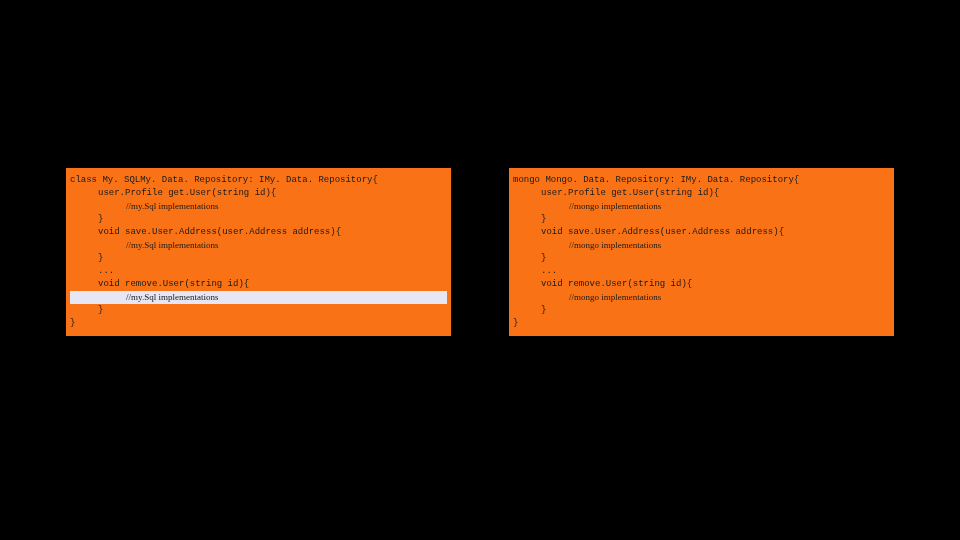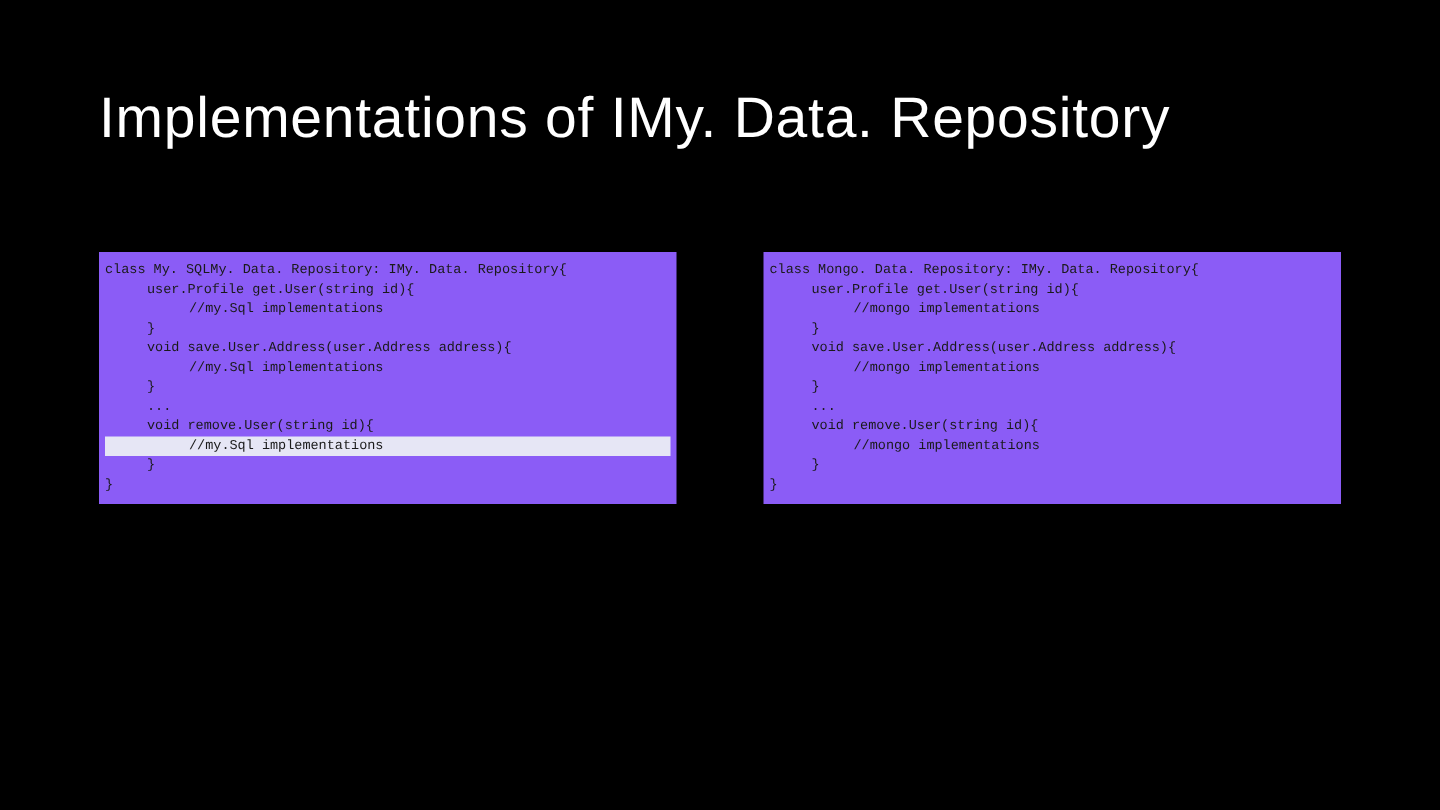--- a/index.html
+++ b/index.html
@@ -28,66 +28,65 @@
   }
   .code-row {
     position: absolute;
     top: 168px;
     left: 66px;
     right: 66px;
     display: flex;
     gap: 58px;
   }
   .code-panel {
-    background: #8b5cf6;
+    background: #f97316;
     width: 385px;
     height: 168px;
     padding: 6px 4px 4px 4px;
     box-sizing: border-box;
     font-family: "Consolas", "Courier New", monospace;
     font-size: 9px;
     line-height: 13px;
     color: #1a1a1a;
     overflow: hidden;
   }
   .code-line {
     white-space: pre;
     height: 13px;
   }
   .highlight-line {
     background: #e6e6f5;
   }
   .indent1 { padding-left: 28px; font-family: Liberation Mono, monospace; }
-  .indent2 { padding-left: 56px; }
+  .indent2 { padding-left: 56px; font-family: Liberation Serif, serif; }
 </style>
 </head>
 <body>
 
 <div class="slide">
-  <div class="title">Implementations of IMy. Data. Repository</div>
 
   <div class="code-row">
 
     <div class="code-panel">
       <div class="code-line">class My. SQLMy. Data. Repository: IMy. Data. Repository{</div>
       <div class="code-line indent1">user.Profile get.User(string id){</div>
       <div class="code-line indent2">//my.Sql implementations</div>
       <div class="code-line indent1">}</div>
       <div class="code-line indent1">void save.User.Address(user.Address address){</div>
       <div class="code-line indent2">//my.Sql implementations</div>
       <div class="code-line indent1">}</div>
       <div class="code-line indent1">...</div>
       <div class="code-line indent1">void remove.User(string id){</div>
       <div class="code-line indent2 highlight-line">//my.Sql implementations</div>
       <div class="code-line indent1">}</div>
       <div class="code-line">}</div>
     </div>
 
     <div class="code-panel">
-      <div class="code-line">class Mongo. Data. Repository: IMy. Data. Repository{</div>
+      <div class="code-line">mongo Mongo. Data. Repository: IMy. Data. Repository{</div>
       <div class="code-line indent1">user.Profile get.User(string id){</div>
       <div class="code-line indent2">//mongo implementations</div>
       <div class="code-line indent1">}</div>
       <div class="code-line indent1">void save.User.Address(user.Address address){</div>
       <div class="code-line indent2">//mongo implementations</div>
       <div class="code-line indent1">}</div>
       <div class="code-line indent1">...</div>
       <div class="code-line indent1">void remove.User(string id){</div>
       <div class="code-line indent2">//mongo implementations</div>
       <div class="code-line indent1">}</div>

